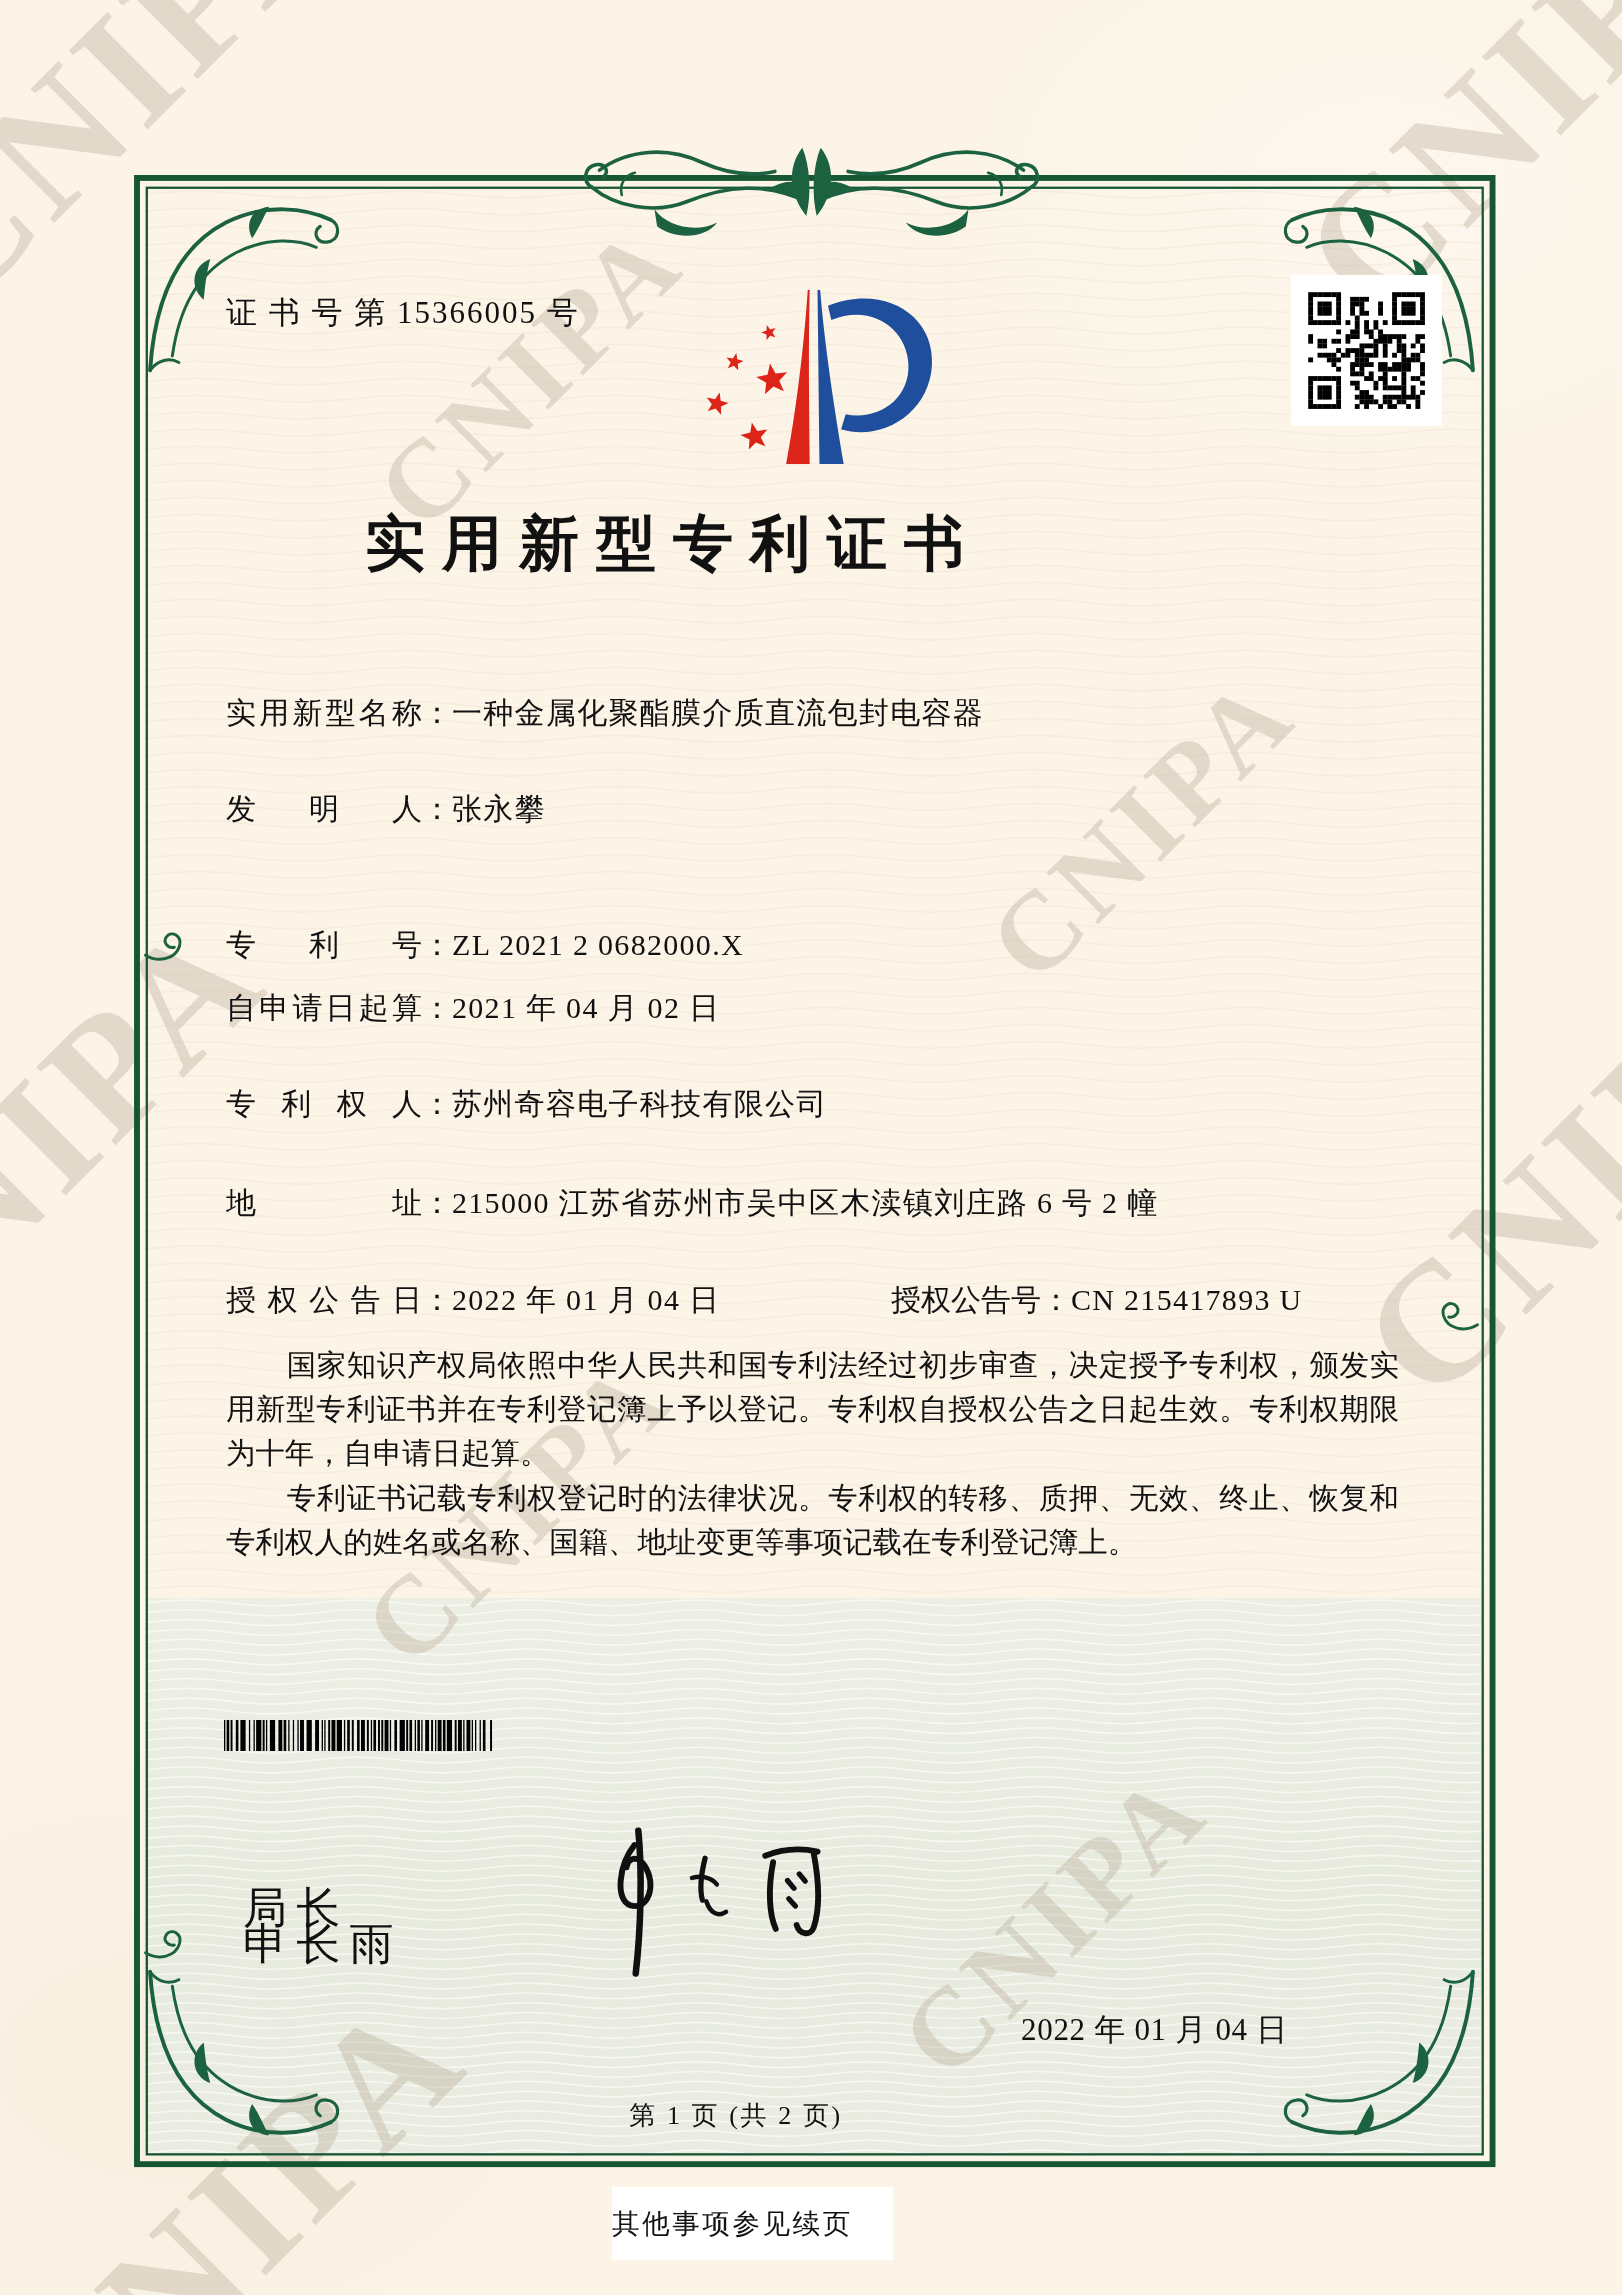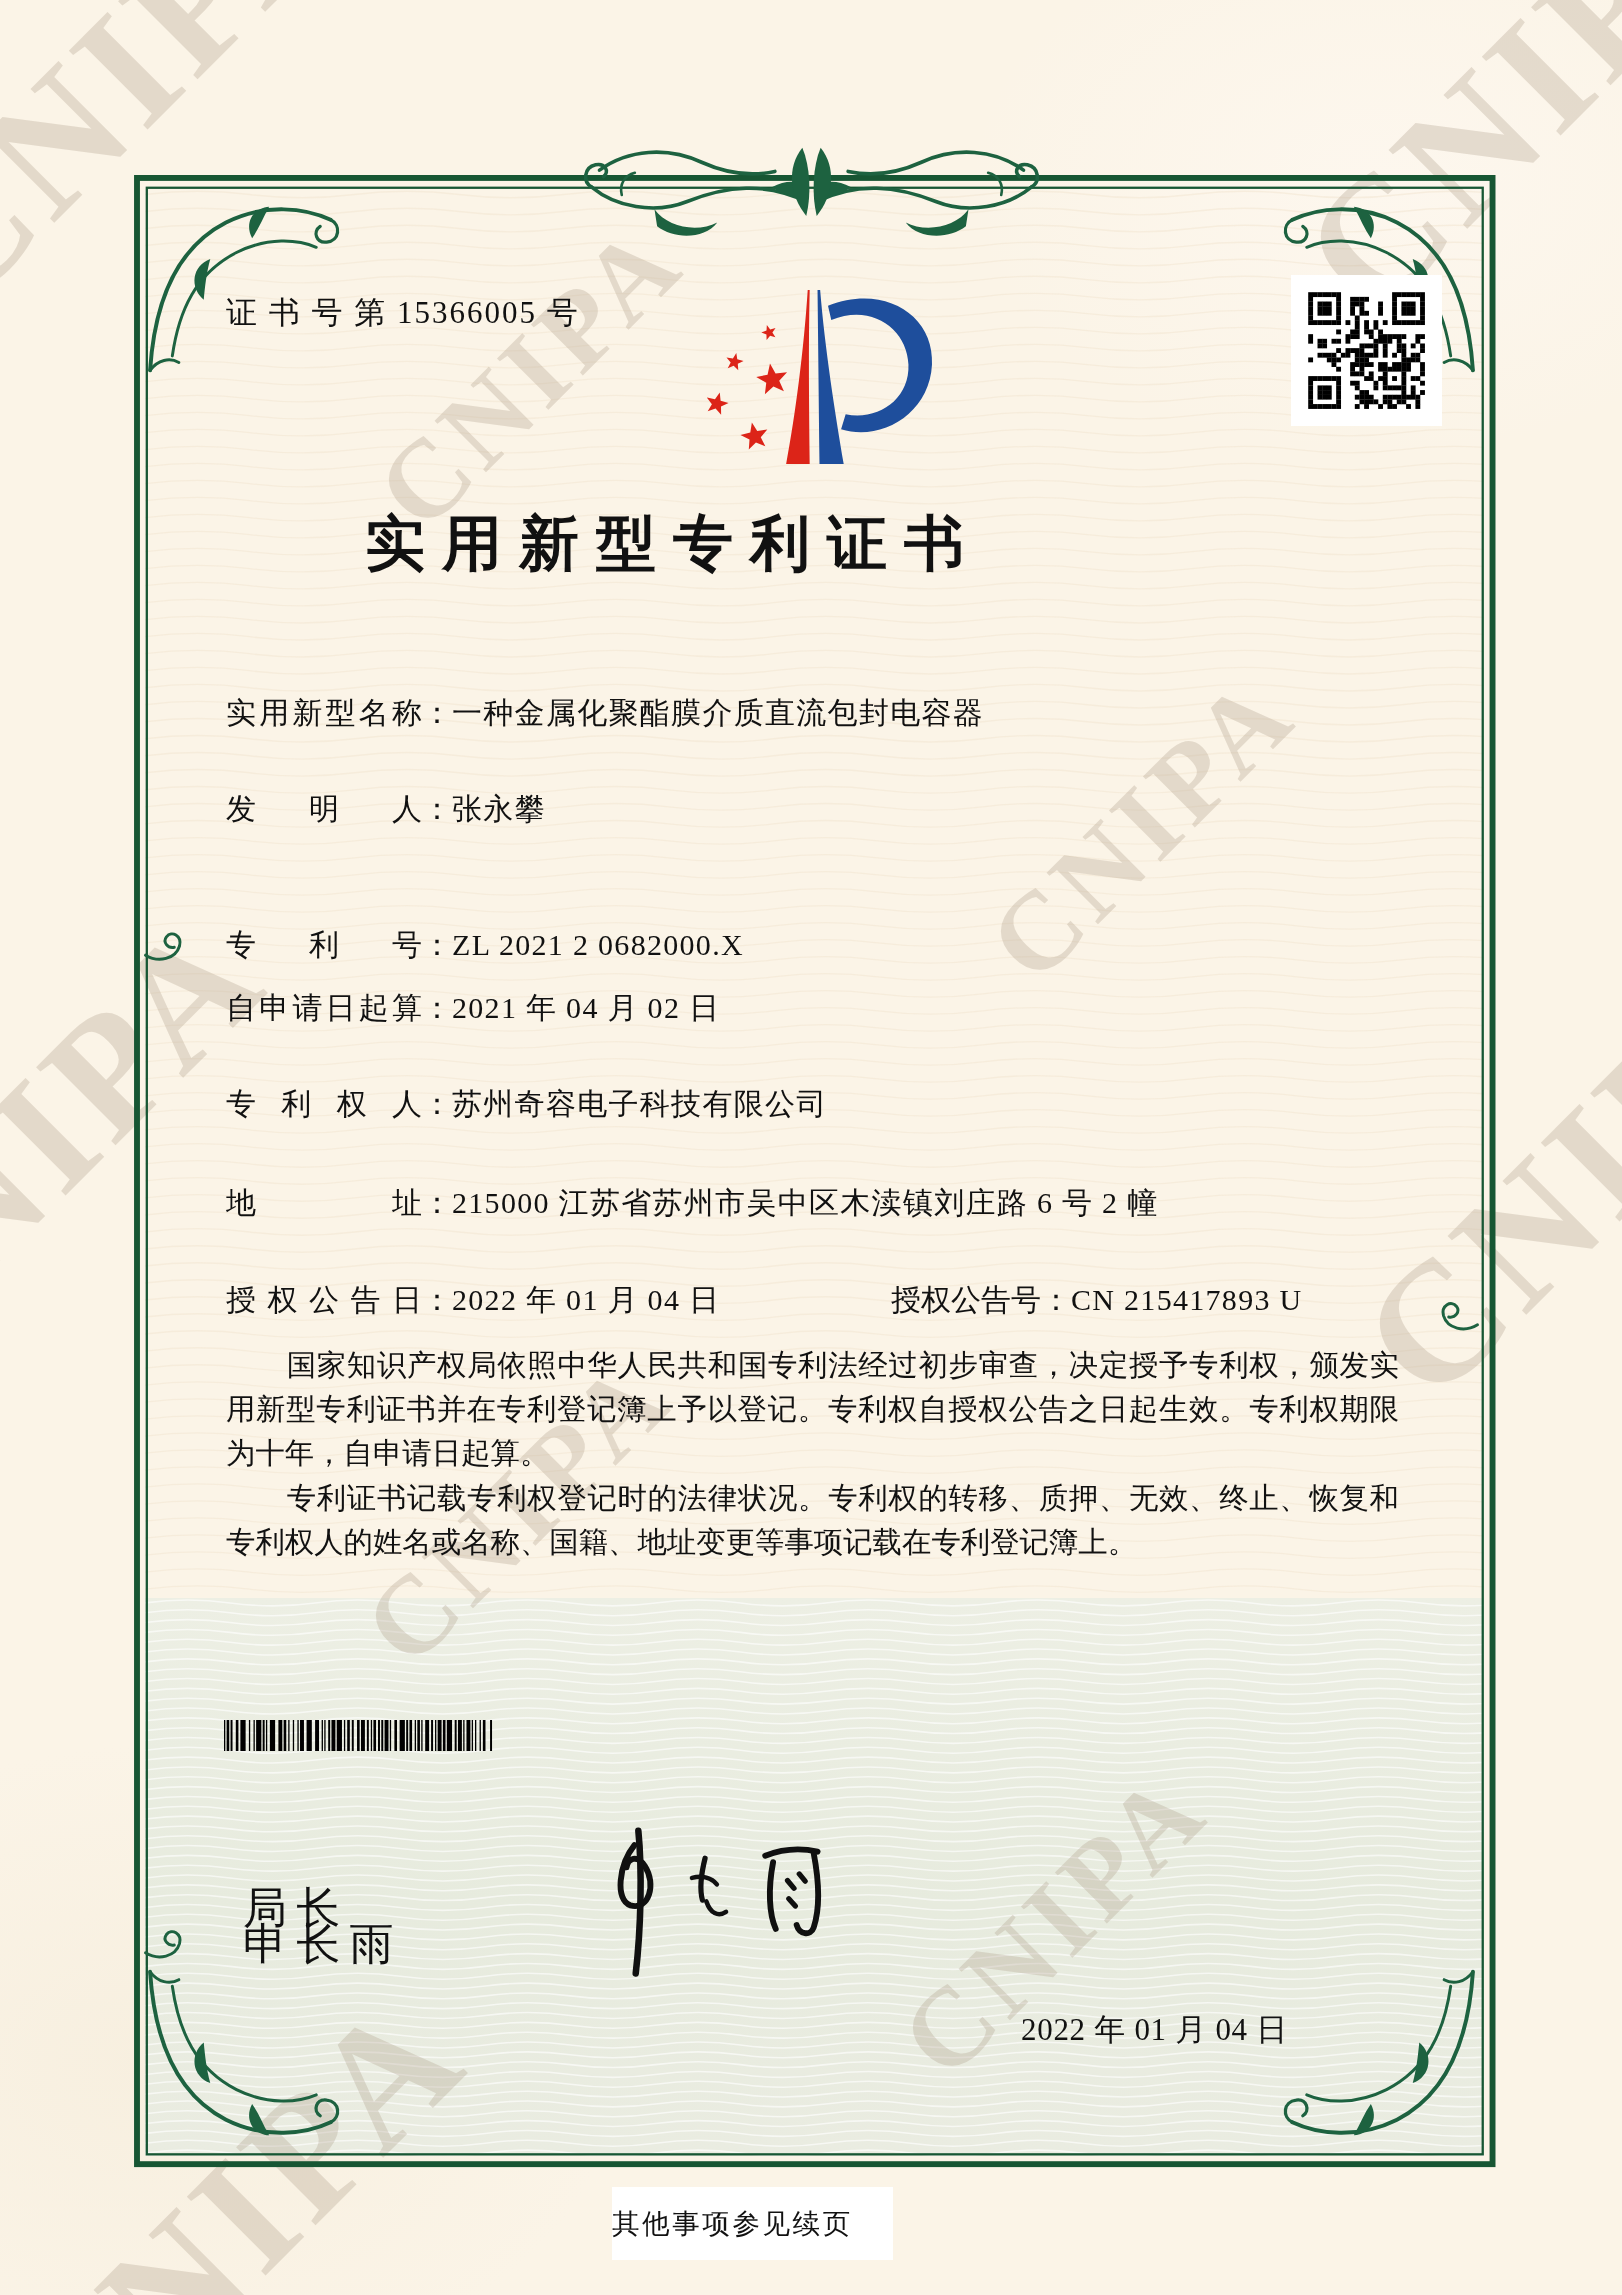--- a/index.html
+++ b/index.html
@@ -521,19 +521,20 @@
     <path d="M 300,48 C 326,38 354,36 380,42" stroke-width="9"></path>
     <path d="M 312,58 C 304,100 306,138 316,160" stroke-width="9"></path>
     <path d="M 374,44 C 382,86 384,128 374,158 C 369,172 352,168 348,154" stroke-width="9"></path>
     <path d="M 334,86 L 344,98" stroke-width="8"></path>
     <path d="M 352,76 L 361,87" stroke-width="8"></path>
     <path d="M 336,114 L 346,125" stroke-width="8"></path>
   </svg>
 
   <div class="abs date">2022 年 01 月 04 日</div>
 
+  <div class="abs pageno">第 1 页 (共 2 页)</div>
 
   <div class="abs footer-note">
     <span>其他事项参见续页</span>
   </div>
 
 </div>
 
 
 </body></html>

